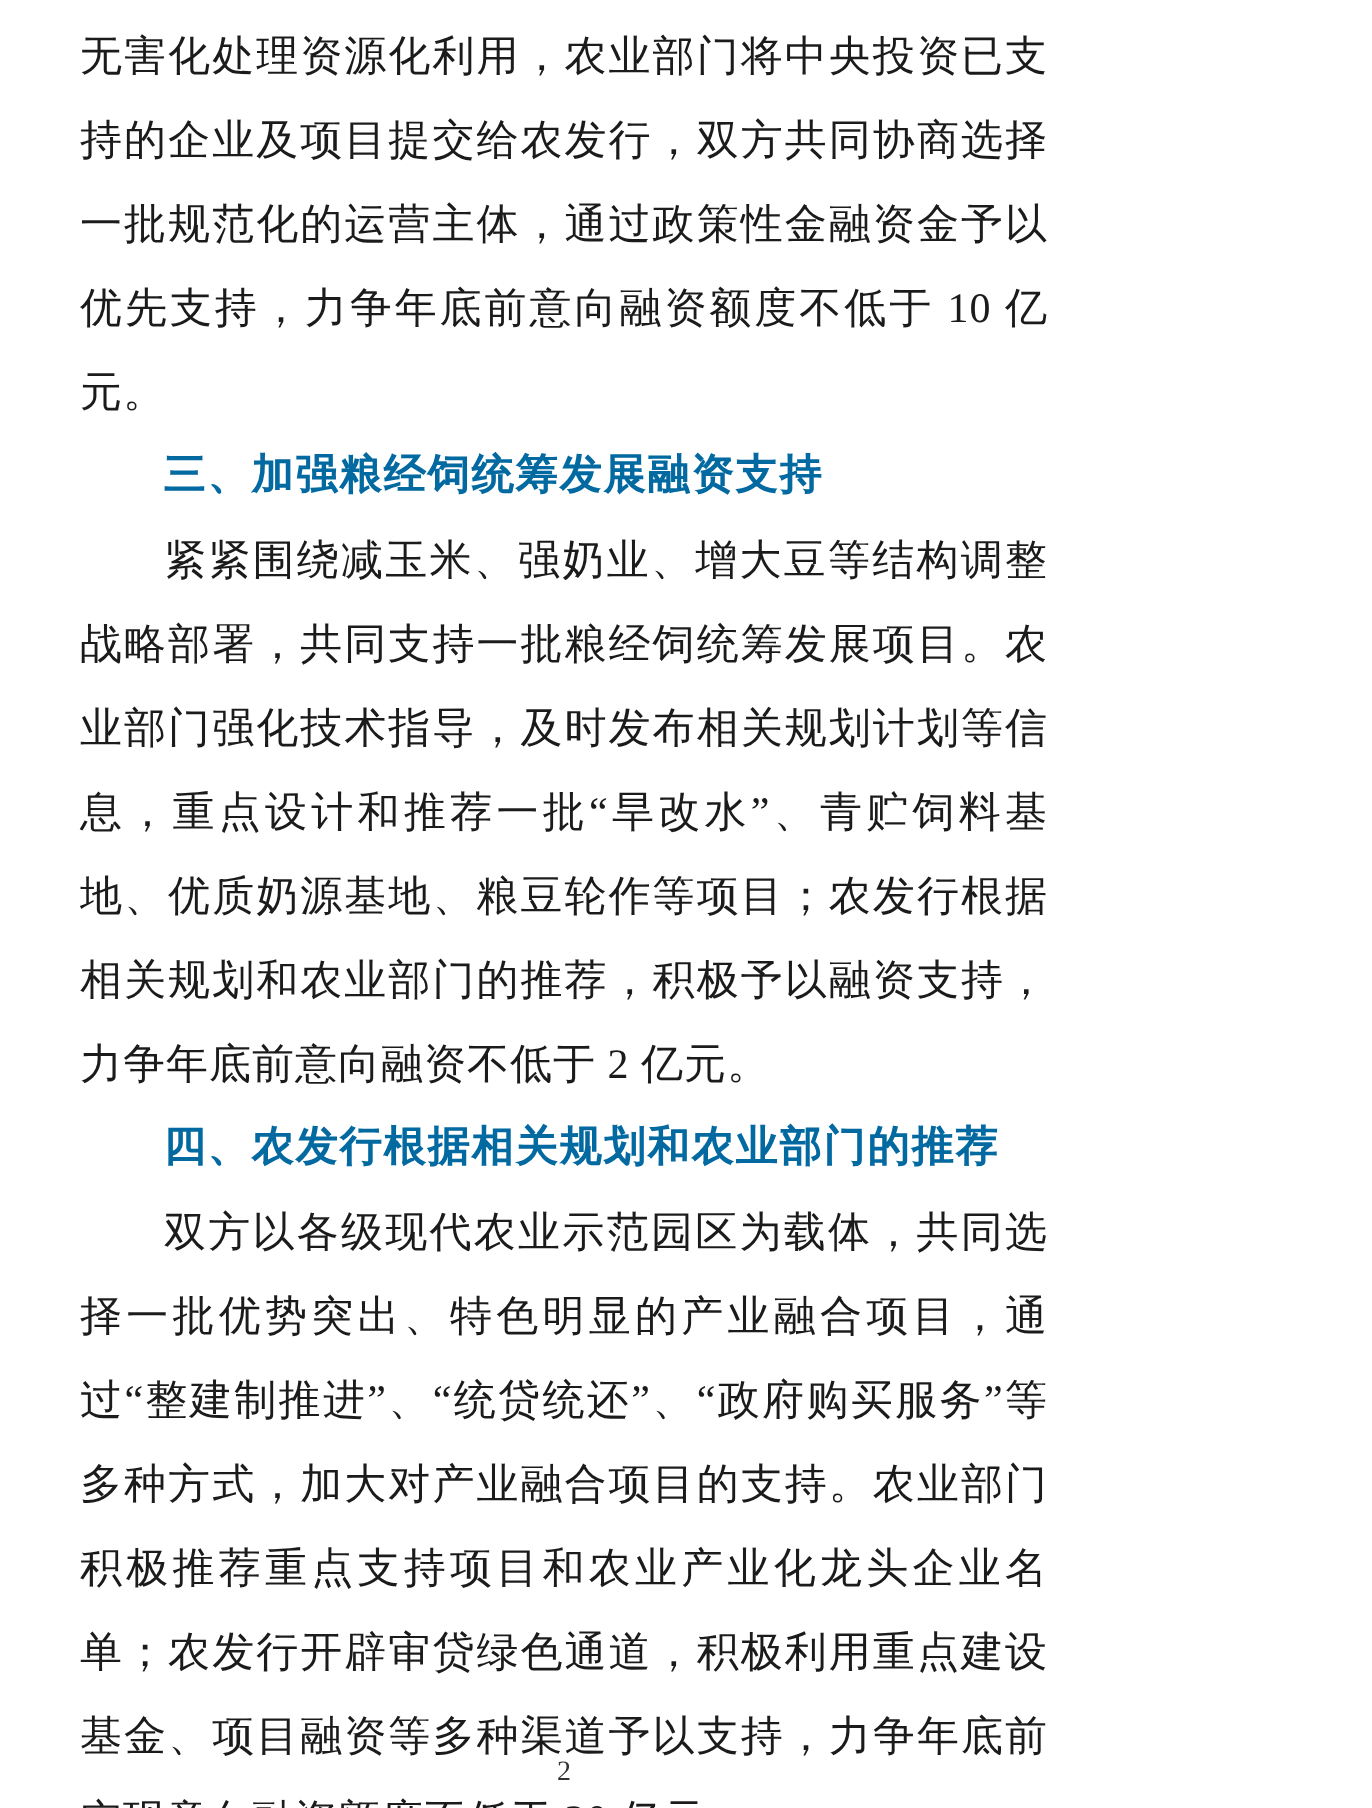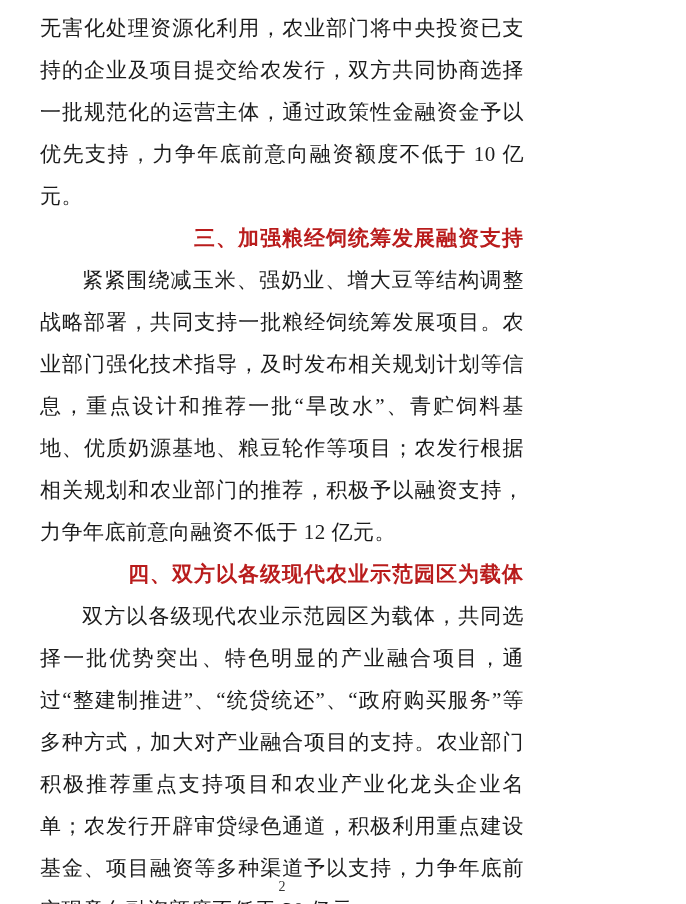--- a/index.html
+++ b/index.html
@@ -35,22 +35,22 @@
   }
   p.body-para strong {
     font-weight: 700;
   }
   p.heading {
     margin: 0;
     font-family: "Liberation Sans", "DejaVu Sans", sans-serif;
     font-weight: 700;
     font-size: 21px;
     line-height: 42px;
-    text-align: right;
-    color: #b91c1c;
+    text-align: left;
+    color: #0369a1;
     letter-spacing: 1px;
   }
   .indent {
     text-indent: 2em;
   }
   .footer {
     position: absolute;
     left: 0;
     right: 0;
     bottom: 9px;
@@ -60,20 +60,20 @@
     color: #333333;
   }
 </style>
 </head>
 <body>
 
 <div class="page">
   <div class="content" id="doc-content">
       <p class="body-para">无害化处理资源化利用，农业部门将中央投资已支持的企业及项目提交给农发行，双方共同协商选择一批规范化的运营主体，通过政策性金融资金予以优先支持，力争年底前意向融资额度不低于 10 亿元。</p>
       <p class="heading indent">三、加强粮经饲统筹发展融资支持</p>
-      <p class="body-para indent">紧紧围绕减玉米、强奶业、增大豆等结构调整战略部署，共同支持一批粮经饲统筹发展项目。农业部门强化技术指导，及时发布相关规划计划等信息，重点设计和推荐一批“旱改水”、青贮饲料基地、优质奶源基地、粮豆轮作等项目；农发行根据相关规划和农业部门的推荐，积极予以融资支持，力争年底前意向融资不低于 12 亿元。</p>
-      <p class="heading indent">四、双方以各级现代农业示范园区为载体</p>
+      <p class="body-para indent">紧紧围绕减玉米、强奶业、增大豆等结构调整战略部署，共同支持一批粮经饲统筹发展项目。农业部门强化技术指导，及时发布相关规划计划等信息，重点设计和推荐一批“旱改水”、青贮饲料基地、优质奶源基地、粮豆轮作等项目；农发行根据相关规划和农业部门的推荐，积极予以融资支持，力争年底前意向融资不低于 2 亿元。</p>
+      <p class="heading indent">四、农发行根据相关规划和农业部门的推荐</p>
       <p class="body-para indent">双方以各级现代农业示范园区为载体，共同选择一批优势突出、特色明显的产业融合项目，通过“整建制推进”、“统贷统还”、“政府购买服务”等多种方式，加大对产业融合项目的支持。农业部门积极推荐重点支持项目和农业产业化龙头企业名单；农发行开辟审贷绿色通道，积极利用重点建设基金、项目融资等多种渠道予以支持，力争年底前实现意向融资额度不低于 30 亿元。</p>
     </div>
   <div class="footer">
     <span>2</span>
   </div>
 </div>
 
 </body></html>

